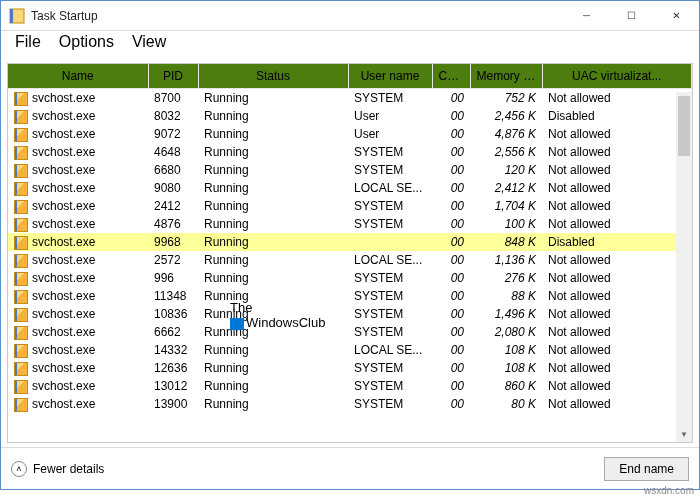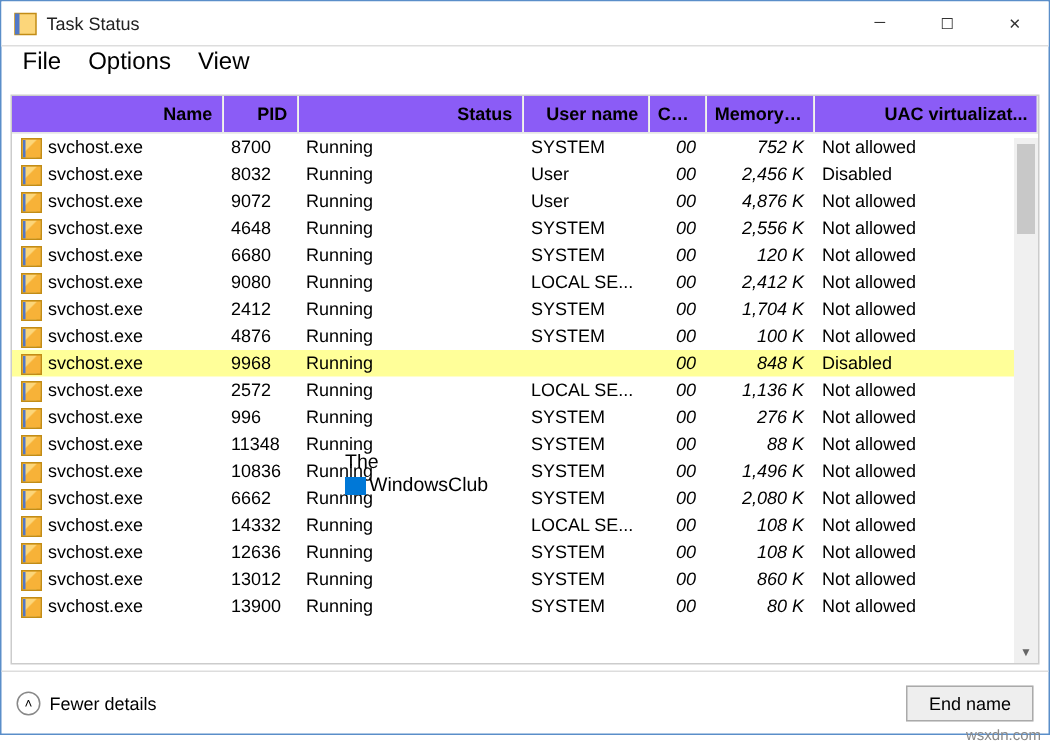--- a/index.html
+++ b/index.html
@@ -11,21 +11,21 @@
     .titlebar .wbtn { width: 45px; height: 30px; display: flex; align-items: center; justify-content: center; color: #333; font-size: 10px; }
     .menubar { height: 24px; display: flex; align-items: flex-start; padding-left: 6px; gap: 2px; font-size: 16px; }
     .menubar span { padding: 2px 8px; }
     .tabs { height: 26px; display: flex; align-items: flex-end; padding-left: 6px; font-size: 12px; border-bottom: 1px solid #ccc; }
     .tab { padding: 4px 10px; border: 1px solid transparent; position: relative; top: 1px; }
     .tab.active { border: 1px solid #ccc; border-bottom: 1px solid #fff; background: #fff; }
     .grid-wrap { flex: 1; overflow: hidden; padding: 8px 6px 4px 6px; position: relative; }
     .grid { border: 1px solid #ccc; height: 100%; display: flex; flex-direction: column; }
     .grow { flex: 1; overflow: hidden; position: relative; }
     table { width: 100%; border-collapse: collapse; font-size: 12px; table-layout: fixed; }
-    th { text-align: right; padding: 5px 6px; border-right: 1px solid #e5e5e5; border-bottom: 1px solid #e5e5e5; font-weight: bold; background: #8b5cf6; white-space: nowrap; overflow: hidden; text-overflow: ellipsis;}
+    th { text-align: center; padding: 5px 6px; border-right: 1px solid #e5e5e5; border-bottom: 1px solid #e5e5e5; font-weight: normal; background: #4d7c0f; white-space: nowrap; overflow: hidden; text-overflow: ellipsis;}
     td { padding: 2px 6px; white-space: nowrap; overflow: hidden; text-overflow: ellipsis; }
     tr.row td.name { position: relative; padding-left: 24px; }
     tr.row td.name::before { content: ""; position: absolute; left: 6px; top: 3px; width: 12px; height: 12px; background: linear-gradient(135deg,#fcd67a 40%,#f7b238 41%); border: 1px solid #c28c16; box-shadow: inset 2px 0 0 #5178c7; }
     tr.highlight td { background: #ffff99; }
     td.num-r { text-align: right; font-style: italic; }
     .footer { height: 42px; border-top: 1px solid #ddd; display: flex; align-items: center; justify-content: space-between; padding: 0 10px; font-size: 12px; }
     .fewer { display: flex; align-items: center; gap: 6px; cursor: pointer; }
     .fewer-icon { width: 16px; height: 16px; border: 1px solid #888; border-radius: 50%; display: flex; align-items: center; justify-content: center; font-size: 9px; }
     .endtask { padding: 4px 14px; border: 1px solid #aaa; background: #eee; font-size: 12px; }
     .scrollbar { position: absolute; right: 0; top: 28px; bottom: 0; width: 16px; background: #f0f0f0; }
@@ -38,21 +38,21 @@
   </style>
 </head>
 <body>
 
 <div class="win">
   <div class="titlebar">
     <svg class="icon" viewBox="0 0 16 16">
         <rect x="1" y="1" width="14" height="14" fill="#fcd67a" stroke="#c28c16"></rect>
         <rect x="1" y="1" width="3" height="14" fill="#5178c7"></rect>
       </svg>
-    <span class="title">Task Status</span>
+    <span class="title">Task Startup</span>
     <div class="wbtn">─</div>
     <div class="wbtn">☐</div>
     <div class="wbtn close">✕</div>
   </div>
   <div class="menubar">
     <span>File</span>
     <span>Options</span>
     <span>View</span>
   </div>
   <div class="grid-wrap">

